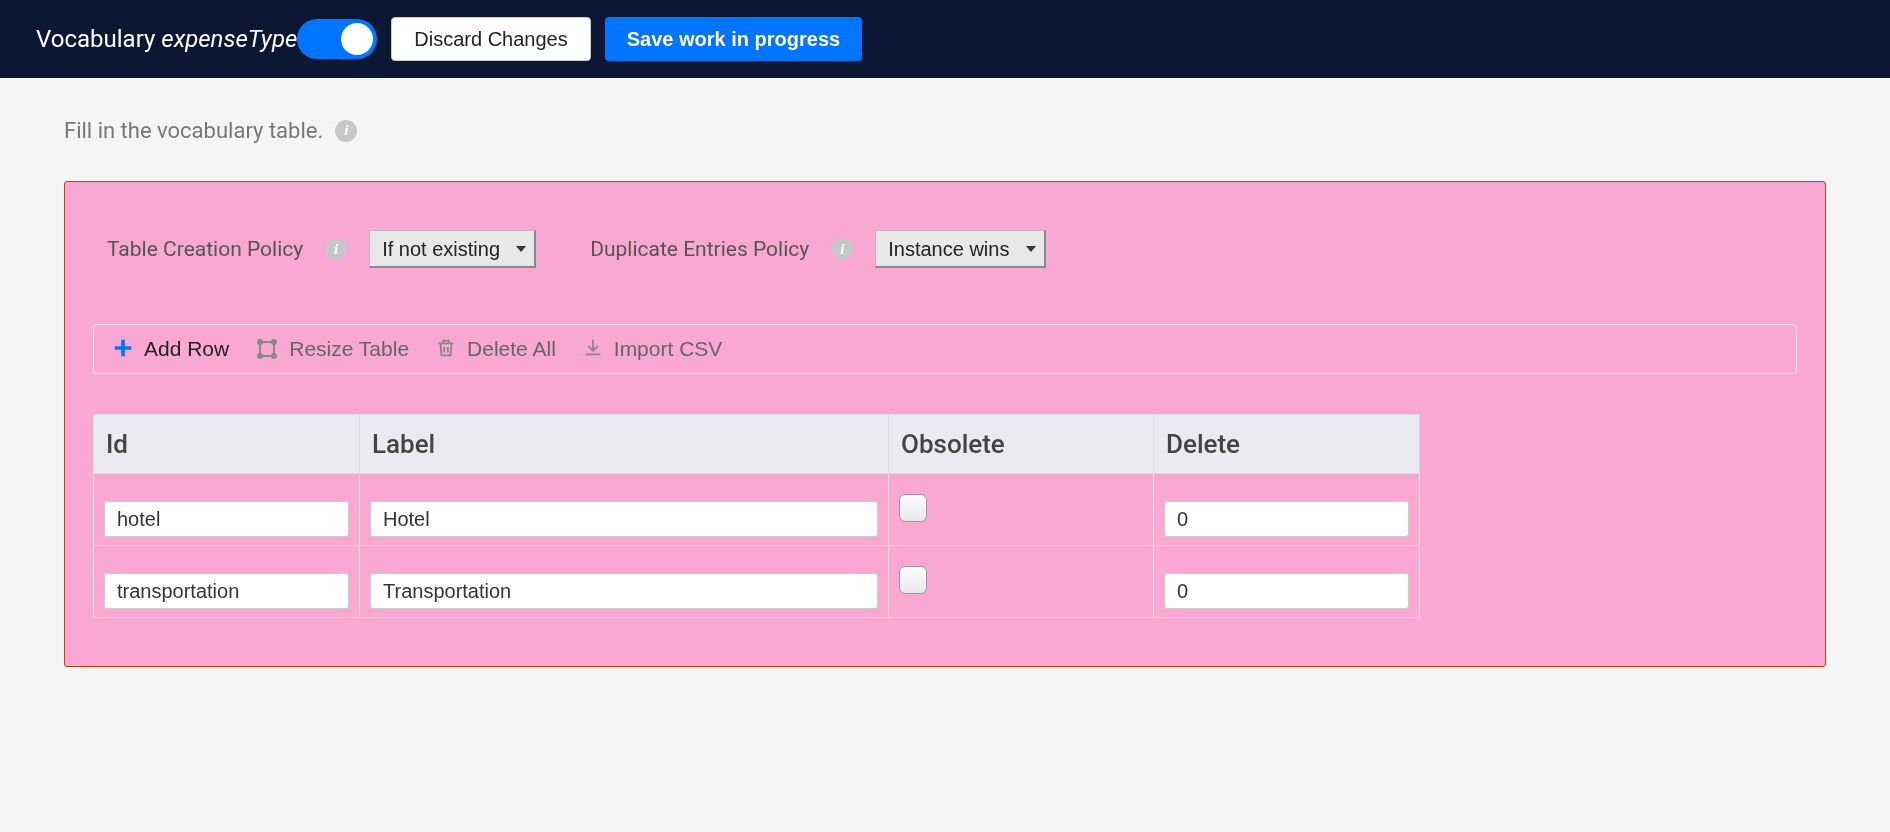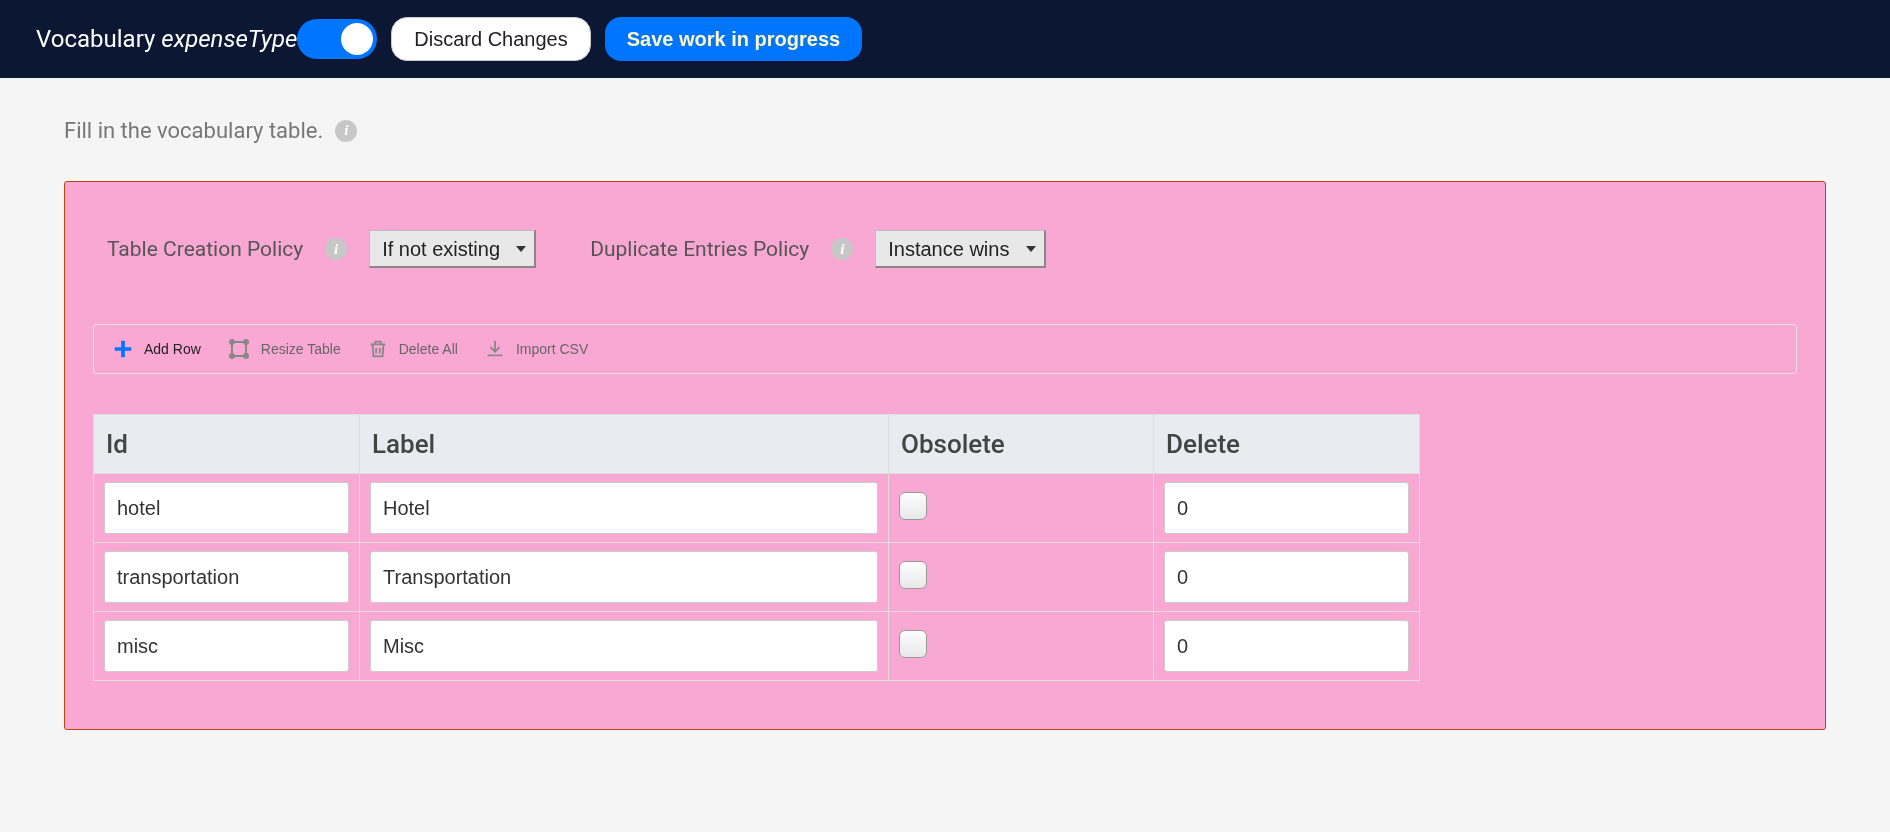--- a/index.html
+++ b/index.html
@@ -45,21 +45,21 @@
     top: 4px;
     width: 32px;
     height: 32px;
     background: #fff;
     border-radius: 50%;
   }
   .btn {
     height: 44px;
     padding: 0 22px;
     font-size: 20px;
-    border-radius: 16px;
+    border-radius: 4px;
     cursor: pointer;
     display: inline-flex;
     align-items: center;
     justify-content: center;
     border: none;
     font-weight: 500;
   }
   .btn-white {
     background: #fff;
     color: #222;
@@ -143,23 +143,22 @@
     border: 1px solid #e3e3e3;
     border-radius: 3px;
     padding: 12px 18px;
     display: flex;
     align-items: center;
     gap: 26px;
     margin-bottom: 40px;
   }
   .tool-btn {
     display: inline-flex;
-    align-items: center;
     gap: 10px;
-    font-size: 14px;
+    font-size: 21px;
     color: #666;
     cursor: pointer;
     background: none;
     border: none;
   }
   .tool-btn.primary { color: #222; }
   .tool-btn svg { flex-shrink: 0; }
   .plus-icon { color: #0075ff; }
 
   table.data-table {
@@ -178,26 +177,27 @@
     font-size: 26px;
     color: #444;
     padding: 14px 12px;
   }
   .col-id { width: 266px; }
   .col-label { width: 529px; }
   .col-obs { width: 265px; margin-left: 20px; }
   .col-order { width: 266px; }
   table.data-table td input[type="text"] {
     width: 100%;
-    height: 52px;
+    height: 36px;
     border: 1px solid #ccc;
     border-radius: 3px;
     padding: 0 12px;
     font-size: 20px;
     color: #333;
+    margin-top: 19px;
   }
   table.data-table td .checkbox {
     width: 28px;
     height: 28px;
     border: 1px solid #999;
     border-radius: 6px;
     background: linear-gradient(#fdfdfd, #e8e8e8);
     display: inline-block;
     cursor: pointer;
   }
@@ -295,23 +295,17 @@
           <td><input type="text" value="Hotel" style=""></td>
           <td class="obs-cell"><span class="checkbox"></span></td>
           <td><input type="text" value="0" style=""></td>
         </tr>
         <tr>
           <td><input type="text" value="transportation" style=""></td>
           <td><input type="text" value="Transportation" style=""></td>
           <td class="obs-cell"><span class="checkbox"></span></td>
           <td><input type="text" value="0" style=""></td>
         </tr>
-        <tr>
-          <td><input type="text" value="misc" style=""></td>
-          <td><input type="text" value="Misc" style=""></td>
-          <td class="obs-cell"><span class="checkbox"></span></td>
-          <td><input type="text" value="0" style=""></td>
-        </tr>
       </tbody>
     </table>
 
   </div>
 </div>
 
 </body></html>

